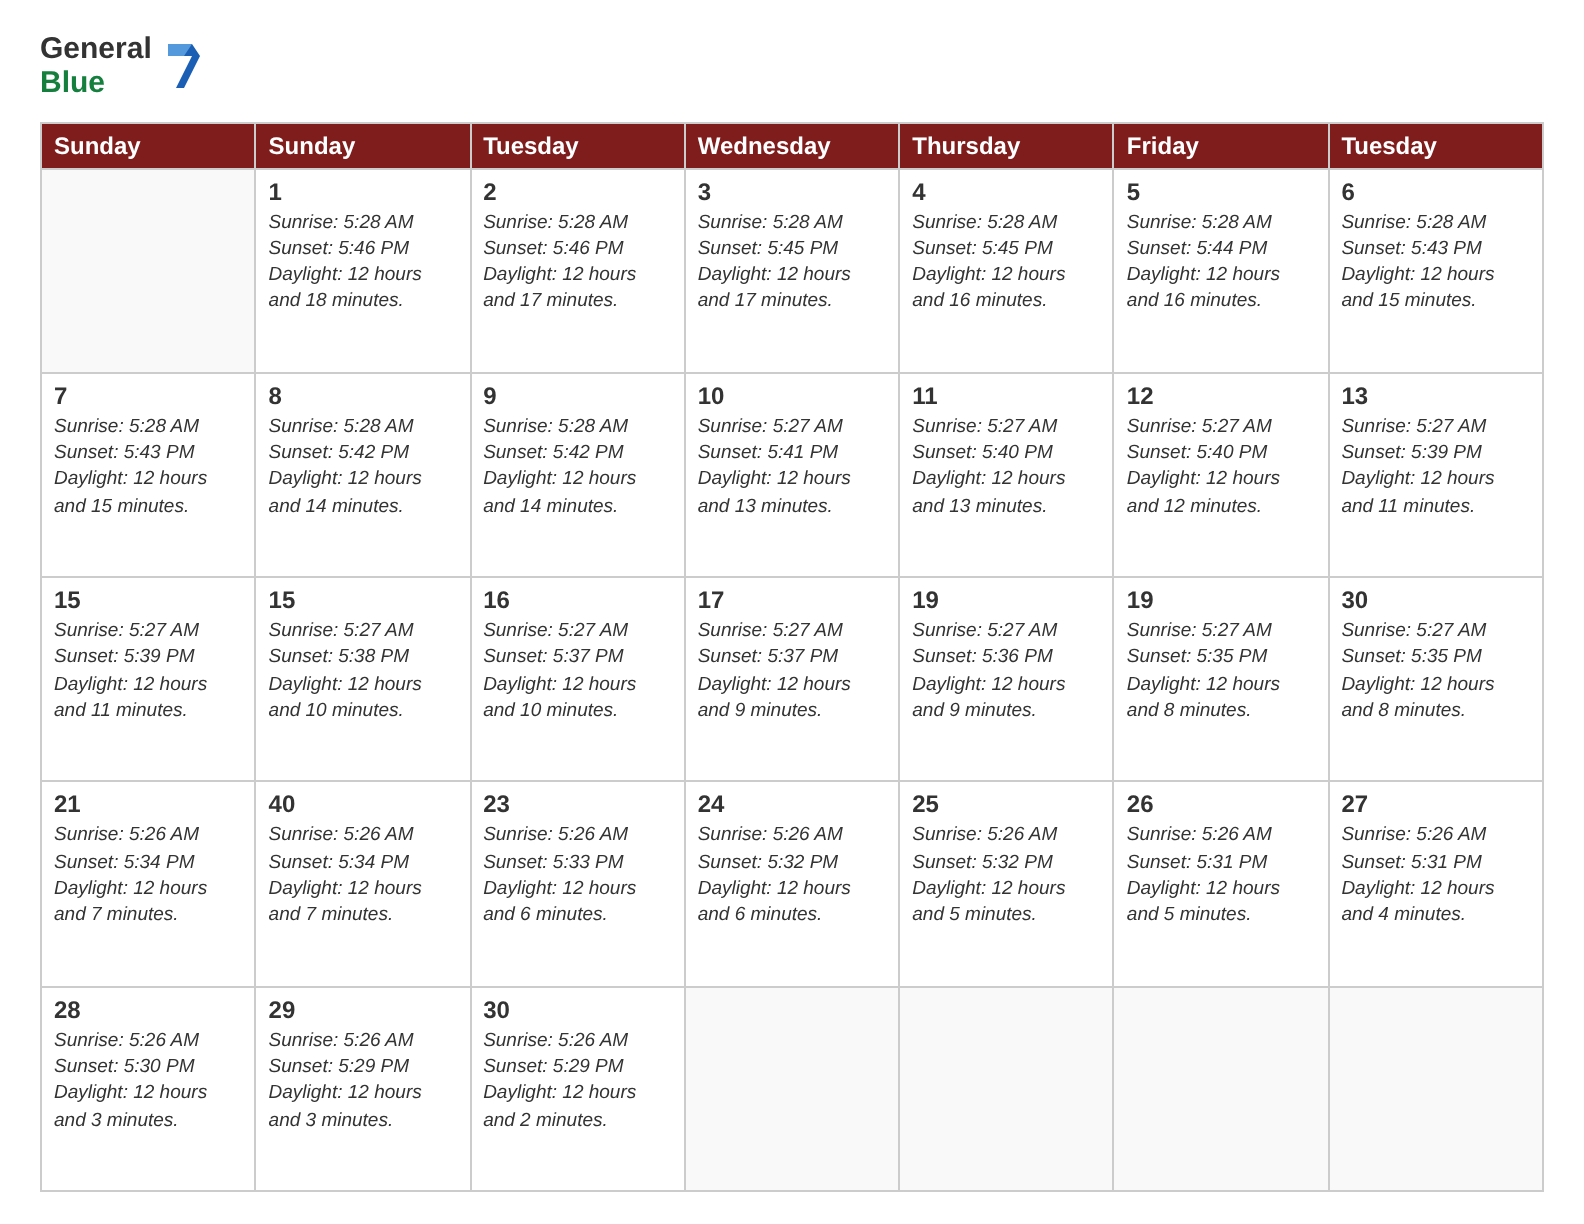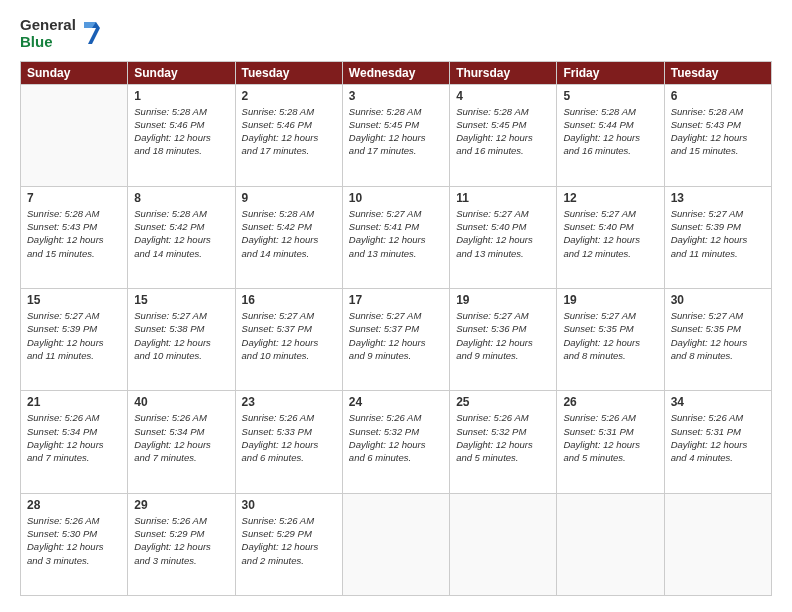--- a/index.html
+++ b/index.html
@@ -220,21 +220,21 @@
           </td>
           <td>
             <span class="day-num">25</span>
             <div class="day-info">Sunrise: 5:26 AM<br>Sunset: 5:32 PM<br>Daylight: 12 hours<br>and 5 minutes.</div>
           </td>
           <td>
             <span class="day-num">26</span>
             <div class="day-info">Sunrise: 5:26 AM<br>Sunset: 5:31 PM<br>Daylight: 12 hours<br>and 5 minutes.</div>
           </td>
           <td>
-            <span class="day-num">34</span>
+            <span class="day-num">27</span>
             <div class="day-info">Sunrise: 5:26 AM<br>Sunset: 5:31 PM<br>Daylight: 12 hours<br>and 4 minutes.</div>
           </td>
         </tr>
         <tr>
           <td>
             <span class="day-num">28</span>
             <div class="day-info">Sunrise: 5:26 AM<br>Sunset: 5:30 PM<br>Daylight: 12 hours<br>and 3 minutes.</div>
           </td>
           <td>
             <span class="day-num">29</span>

